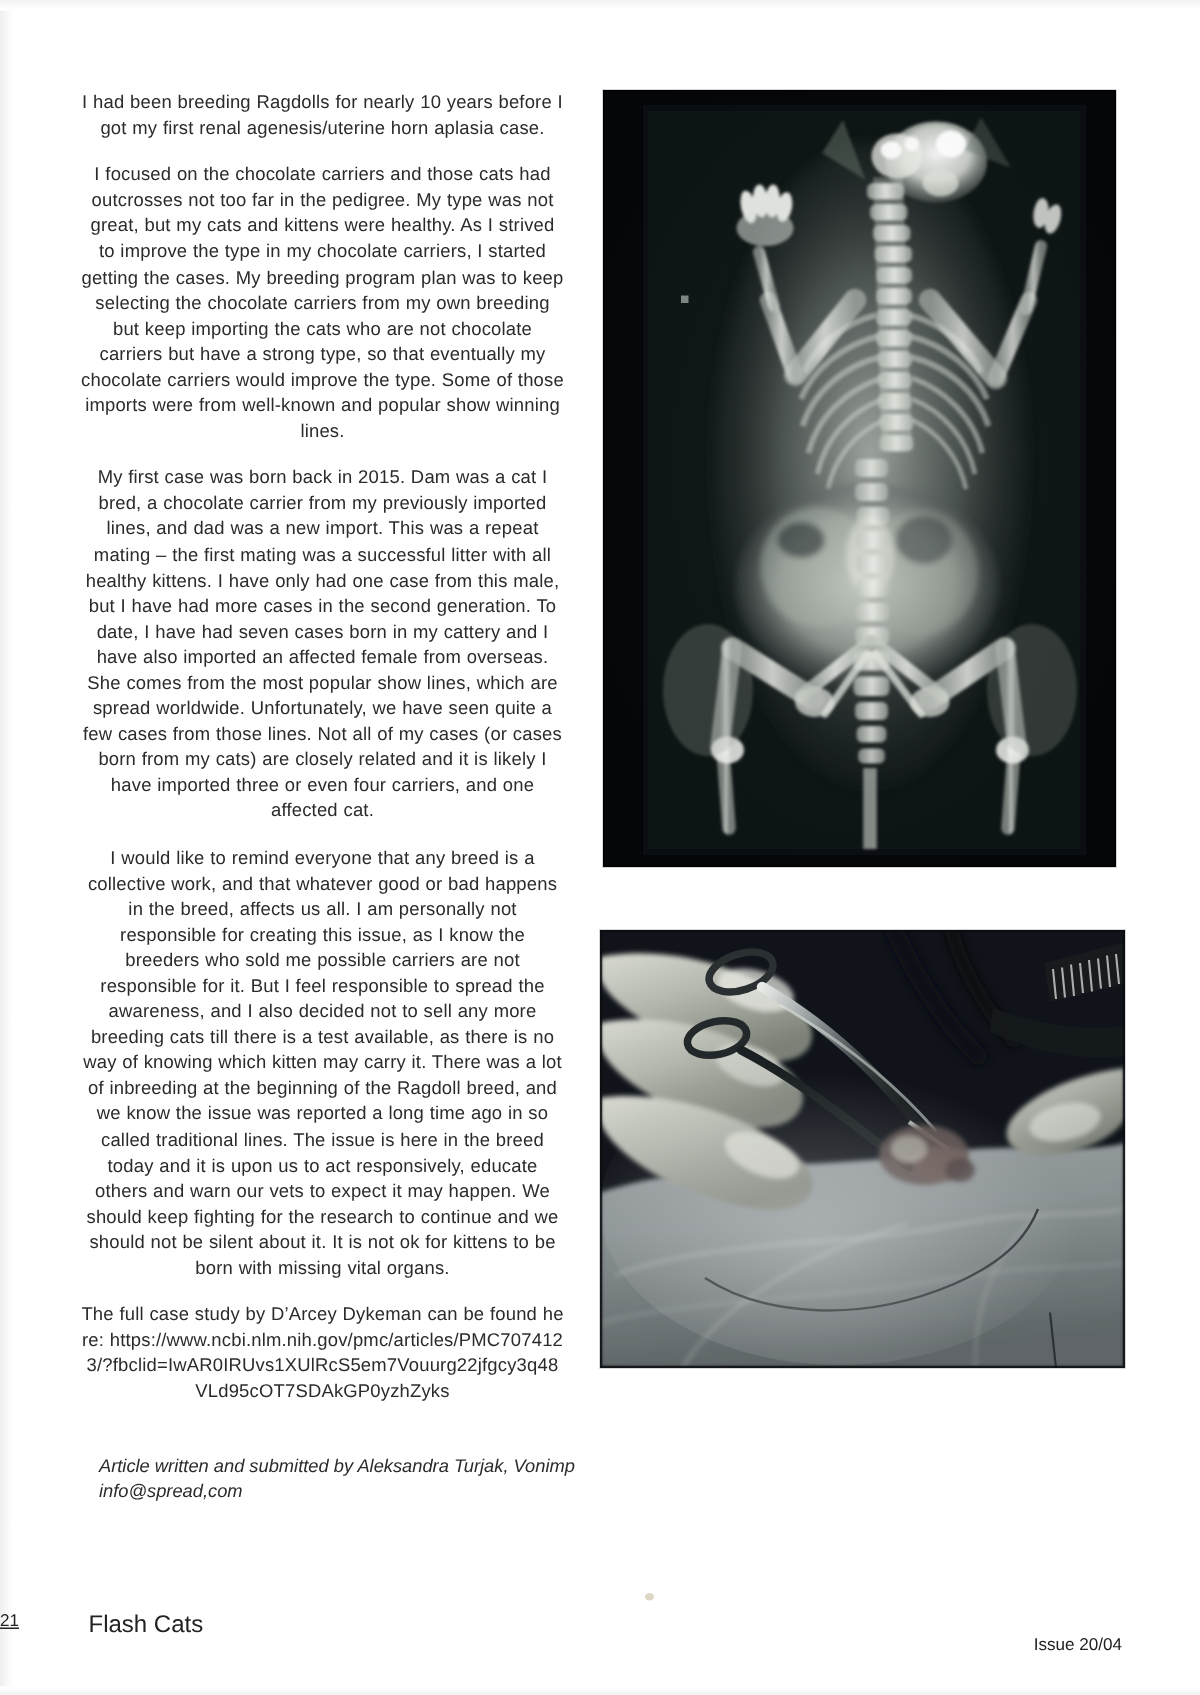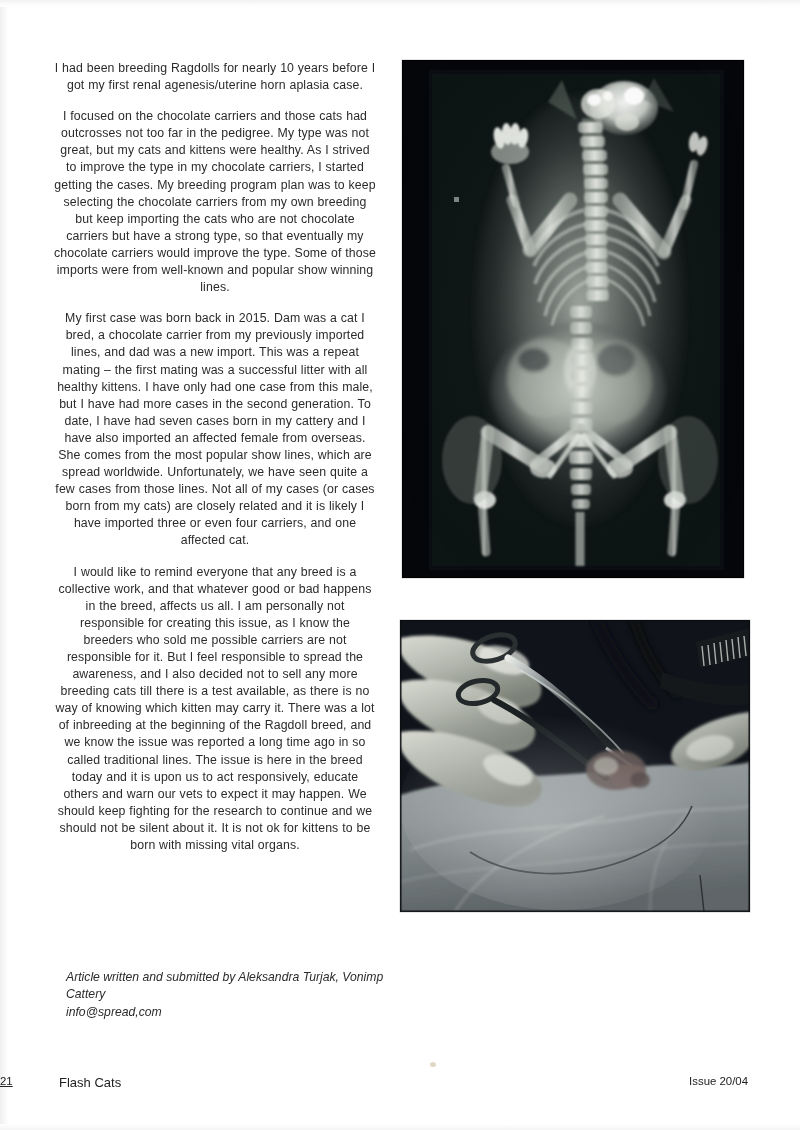--- a/index.html
+++ b/index.html
@@ -74,35 +74,35 @@
   .footer {
     position: absolute;
     left: 0;
     top: 1075px;
     width: 800px;
     height: 20px;
   }
   .footer-left {
     position: absolute;
     left: 59px; top: 0;
-    font-size: 13px;
+    font-size: 16px;
     color: #222224;
   }
   .footer-center {
     position: absolute;
     left: 0; top: 0;
     width: 800px;
     text-align: left;
     font-size: 11.4px;
     color: #222224;
     text-decoration: underline;
   }
   .footer-right {
     position: absolute;
-    right: 52px; top: 0;
+    right: 52px; top: 16px;
     font-size: 11.4px;
     color: #222224;
   }
   .footer-speck {
     position: absolute;
     left: 430px;
     top: 1062px;
     width: 6px;
     height: 5px;
     border-radius: 50%;
@@ -139,25 +139,25 @@
 
   <div class="scan-edge-left"></div>
   <div class="scan-edge-top"></div>
   <div class="scan-edge-bottom"></div>
 
   <div class="text-column">
     <p class="para"> I had been breeding Ragdolls for nearly 10 years before I got my first renal agenesis/uterine horn aplasia case.</p>
     <p class="para">I focused on the chocolate carriers and those cats had outcrosses not too far in the pedigree. My type was not great, but my cats and kittens were healthy. As I strived to improve the type in my chocolate carriers, I started getting the cases. My breeding program plan was to keep selecting the chocolate carriers from my own breeding but keep importing the cats who are not chocolate carriers but have a strong type, so that eventually my chocolate carriers would improve the type. Some of those imports were from well-known and popular show winning lines.</p>
     <p class="para">My first case was born back in 2015. Dam was a cat I bred, a chocolate carrier from my previously imported lines, and dad was a new import. This was a repeat mating – the first mating was a successful litter with all healthy kittens. I have only had one case from this male, but I have had more cases in the second generation. To date, I have had seven cases born in my cattery and I have also imported an affected female from overseas. She comes from the most popular show lines, which are spread worldwide. Unfortunately, we have seen quite a few cases from those lines. Not all of my cases (or cases born from my cats) are closely related and it is likely I have imported three or even four carriers, and one affected cat.</p>
     <p class="para">I would like to remind everyone that any breed is a collective work, and that whatever good or bad happens in the breed, affects us all. I am personally not responsible for creating this issue, as I know the breeders who sold me possible carriers are not responsible for it. But I feel responsible to spread the awareness, and I also decided not to sell any more breeding cats till there is a test available, as there is no way of knowing which kitten may carry it. There was a lot of inbreeding at the beginning of the Ragdoll breed, and we know the issue was reported a long time ago in so called traditional lines. The issue is here in the breed today and it is upon us to act responsively, educate others and warn our vets to expect it may happen. We should keep fighting for the research to continue and we should not be silent about it. It is not ok for kittens to be born with missing vital organs.</p>
+    <p class="para url-para">The full case study by D’Arcey Dykeman can be found here: https://www.ncbi.nlm.nih.gov/pmc/articles/PMC7074123/?fbclid=IwAR0IRUvs1XUlRcS5em7Vouurg22jfgcy3q48VLd95cOT7SDAkGP0yzhZyks</p>
   </div>
 
   <div class="byline">
     <div>Article written and submitted by Aleksandra Turjak, Vonimp</div>
-    <div>Cattery</div>
     <div>info@spread,com</div>
   </div>
 
   <div class="figure" id="xray-figure">
     <svg viewBox="0 0 342 518" preserveAspectRatio="none">
       <defs>
         <radialGradient id="bodyGlow" cx="50%" cy="48%" r="62%">
           <stop offset="0%" stop-color="#cdd3cb" stop-opacity="0.88"></stop>
           <stop offset="45%" stop-color="#8d958f" stop-opacity="0.55"></stop>
           <stop offset="100%" stop-color="#0c0f12" stop-opacity="0"></stop>

